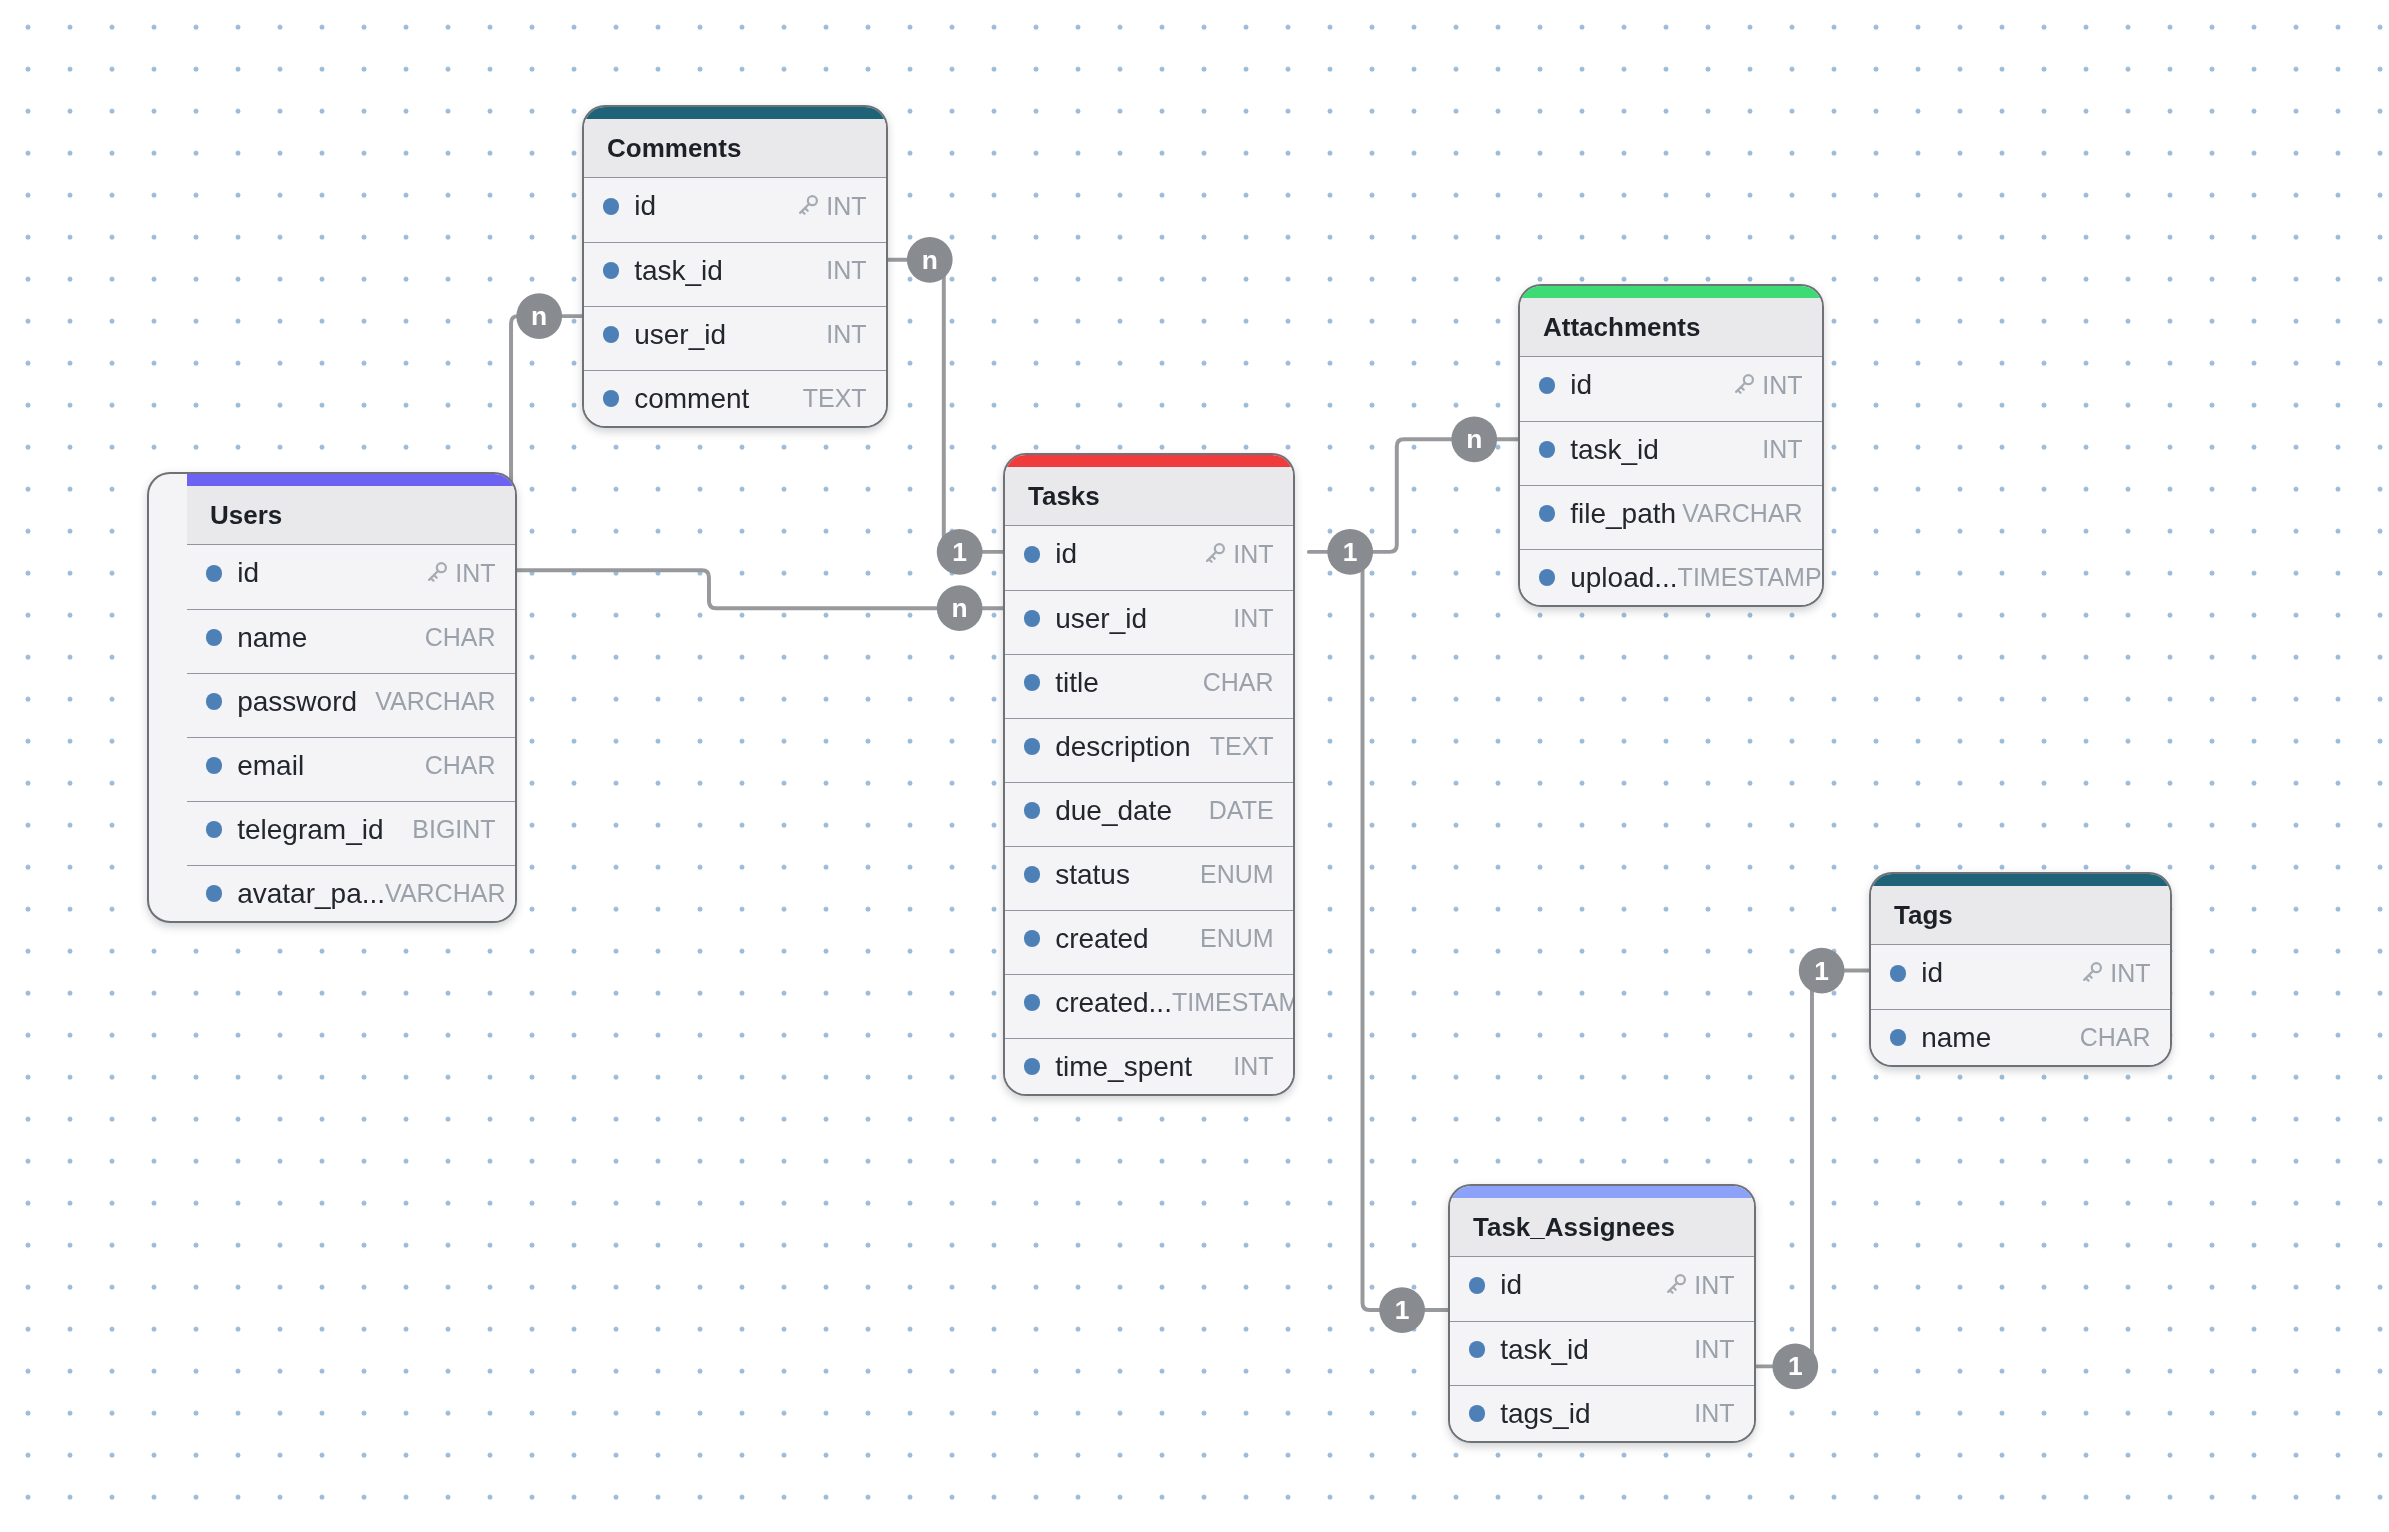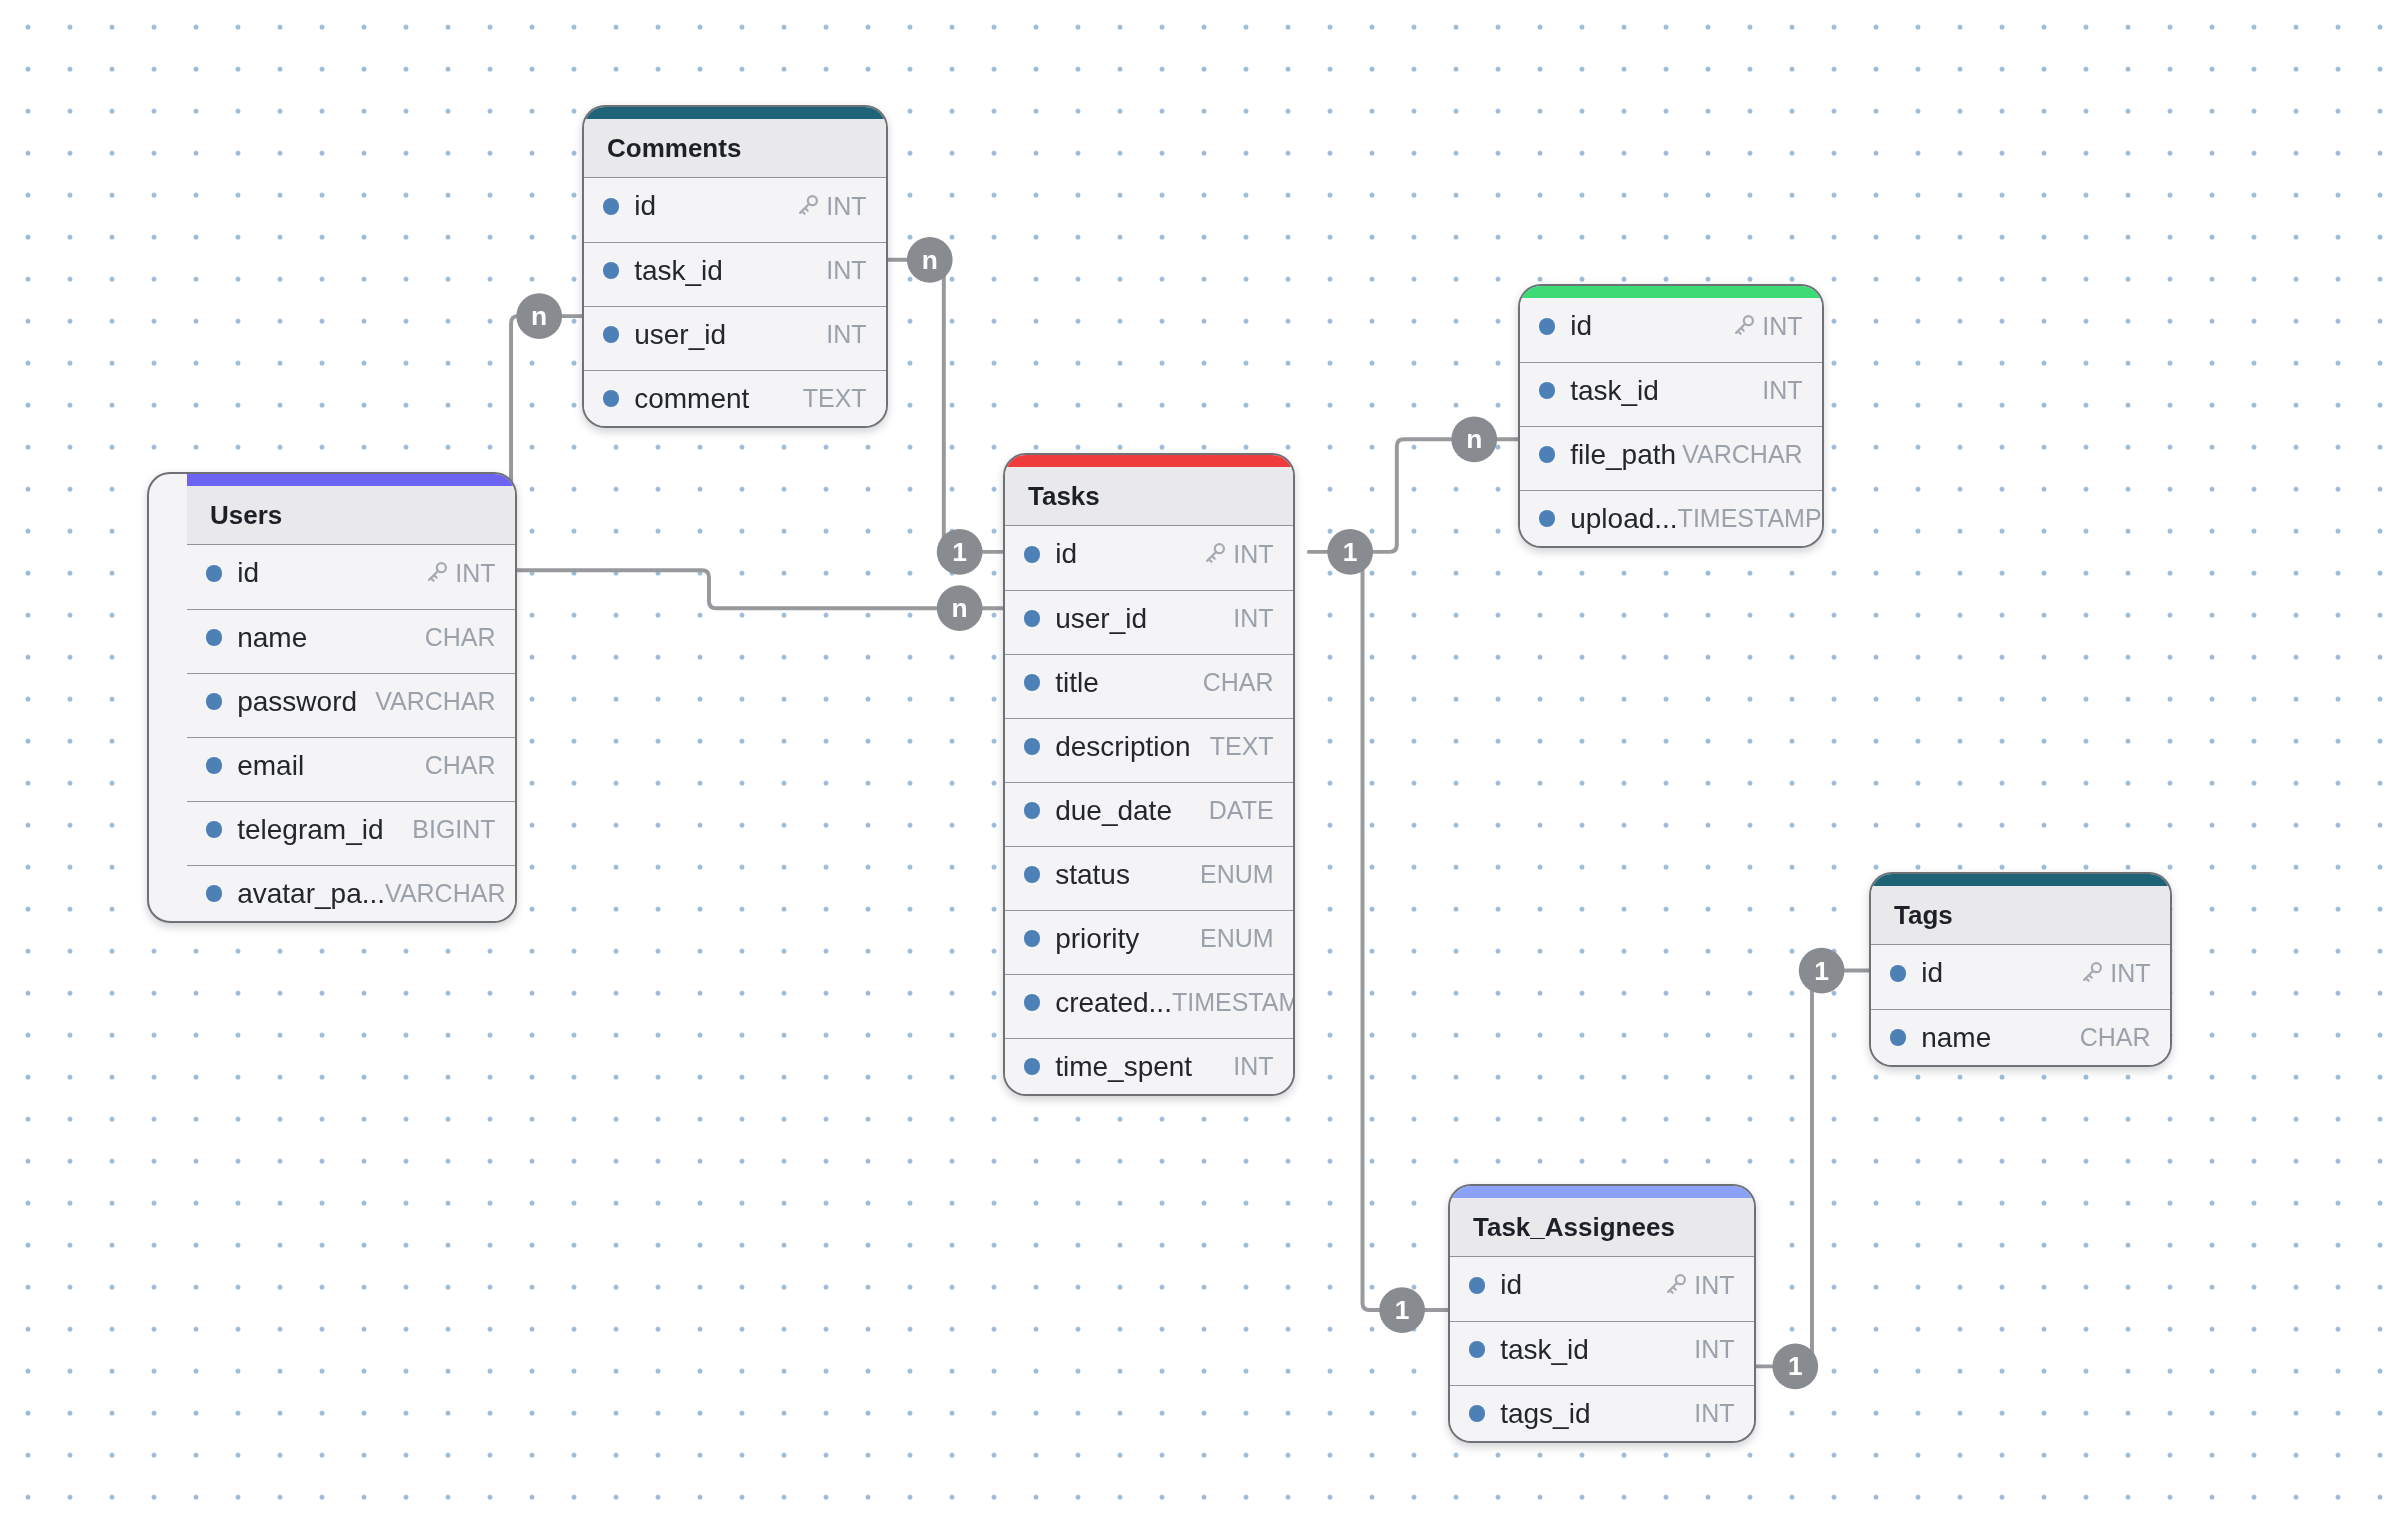--- a/index.html
+++ b/index.html
@@ -211,21 +211,21 @@
       </div>
       <div class="trow">
         <span class="fdot"></span>
         <span class="fname">status</span>
         <span class="fright">
           <span class="ftype">ENUM</span>
         </span>
       </div>
       <div class="trow">
         <span class="fdot"></span>
-        <span class="fname">priority</span>
+        <span class="fname">created</span>
         <span class="fright">
           <span class="ftype">ENUM</span>
         </span>
       </div>
       <div class="trow">
         <span class="fdot"></span>
         <span class="fname">created...</span>
         <span class="fright">
           <span class="ftype">TIMESTAMP</span>
         </span>
@@ -233,20 +233,21 @@
       <div class="trow">
         <span class="fdot"></span>
         <span class="fname">time_spent</span>
         <span class="fright">
           <span class="ftype">INT</span>
         </span>
       </div>
     </div>
     <div class="db-table" style="left: 1518px; top: 284px; width: 306px;">
       <div class="tbar" style="background: rgb(60, 219, 118);"></div>
+      <div class="ttitle">Attachments</div>
       <div class="trow">
         <span class="fdot"></span>
         <span class="fname">id</span>
         <span class="fright">
           <svg viewBox="0 0 24 24" width="28" height="28" class="keyicon">
             <g fill="none" stroke="#a6abb3" stroke-width="1.9" stroke-linecap="round">
               <circle cx="16.6" cy="7.4" r="3.9"></circle>
               <path d="M 13.9 10.1 L 6.1 17.9 M 7.6 16.4 L 9.9 18.7 M 10.3 13.7 L 12.6 16.0"></path>
             </g>
           </svg>

